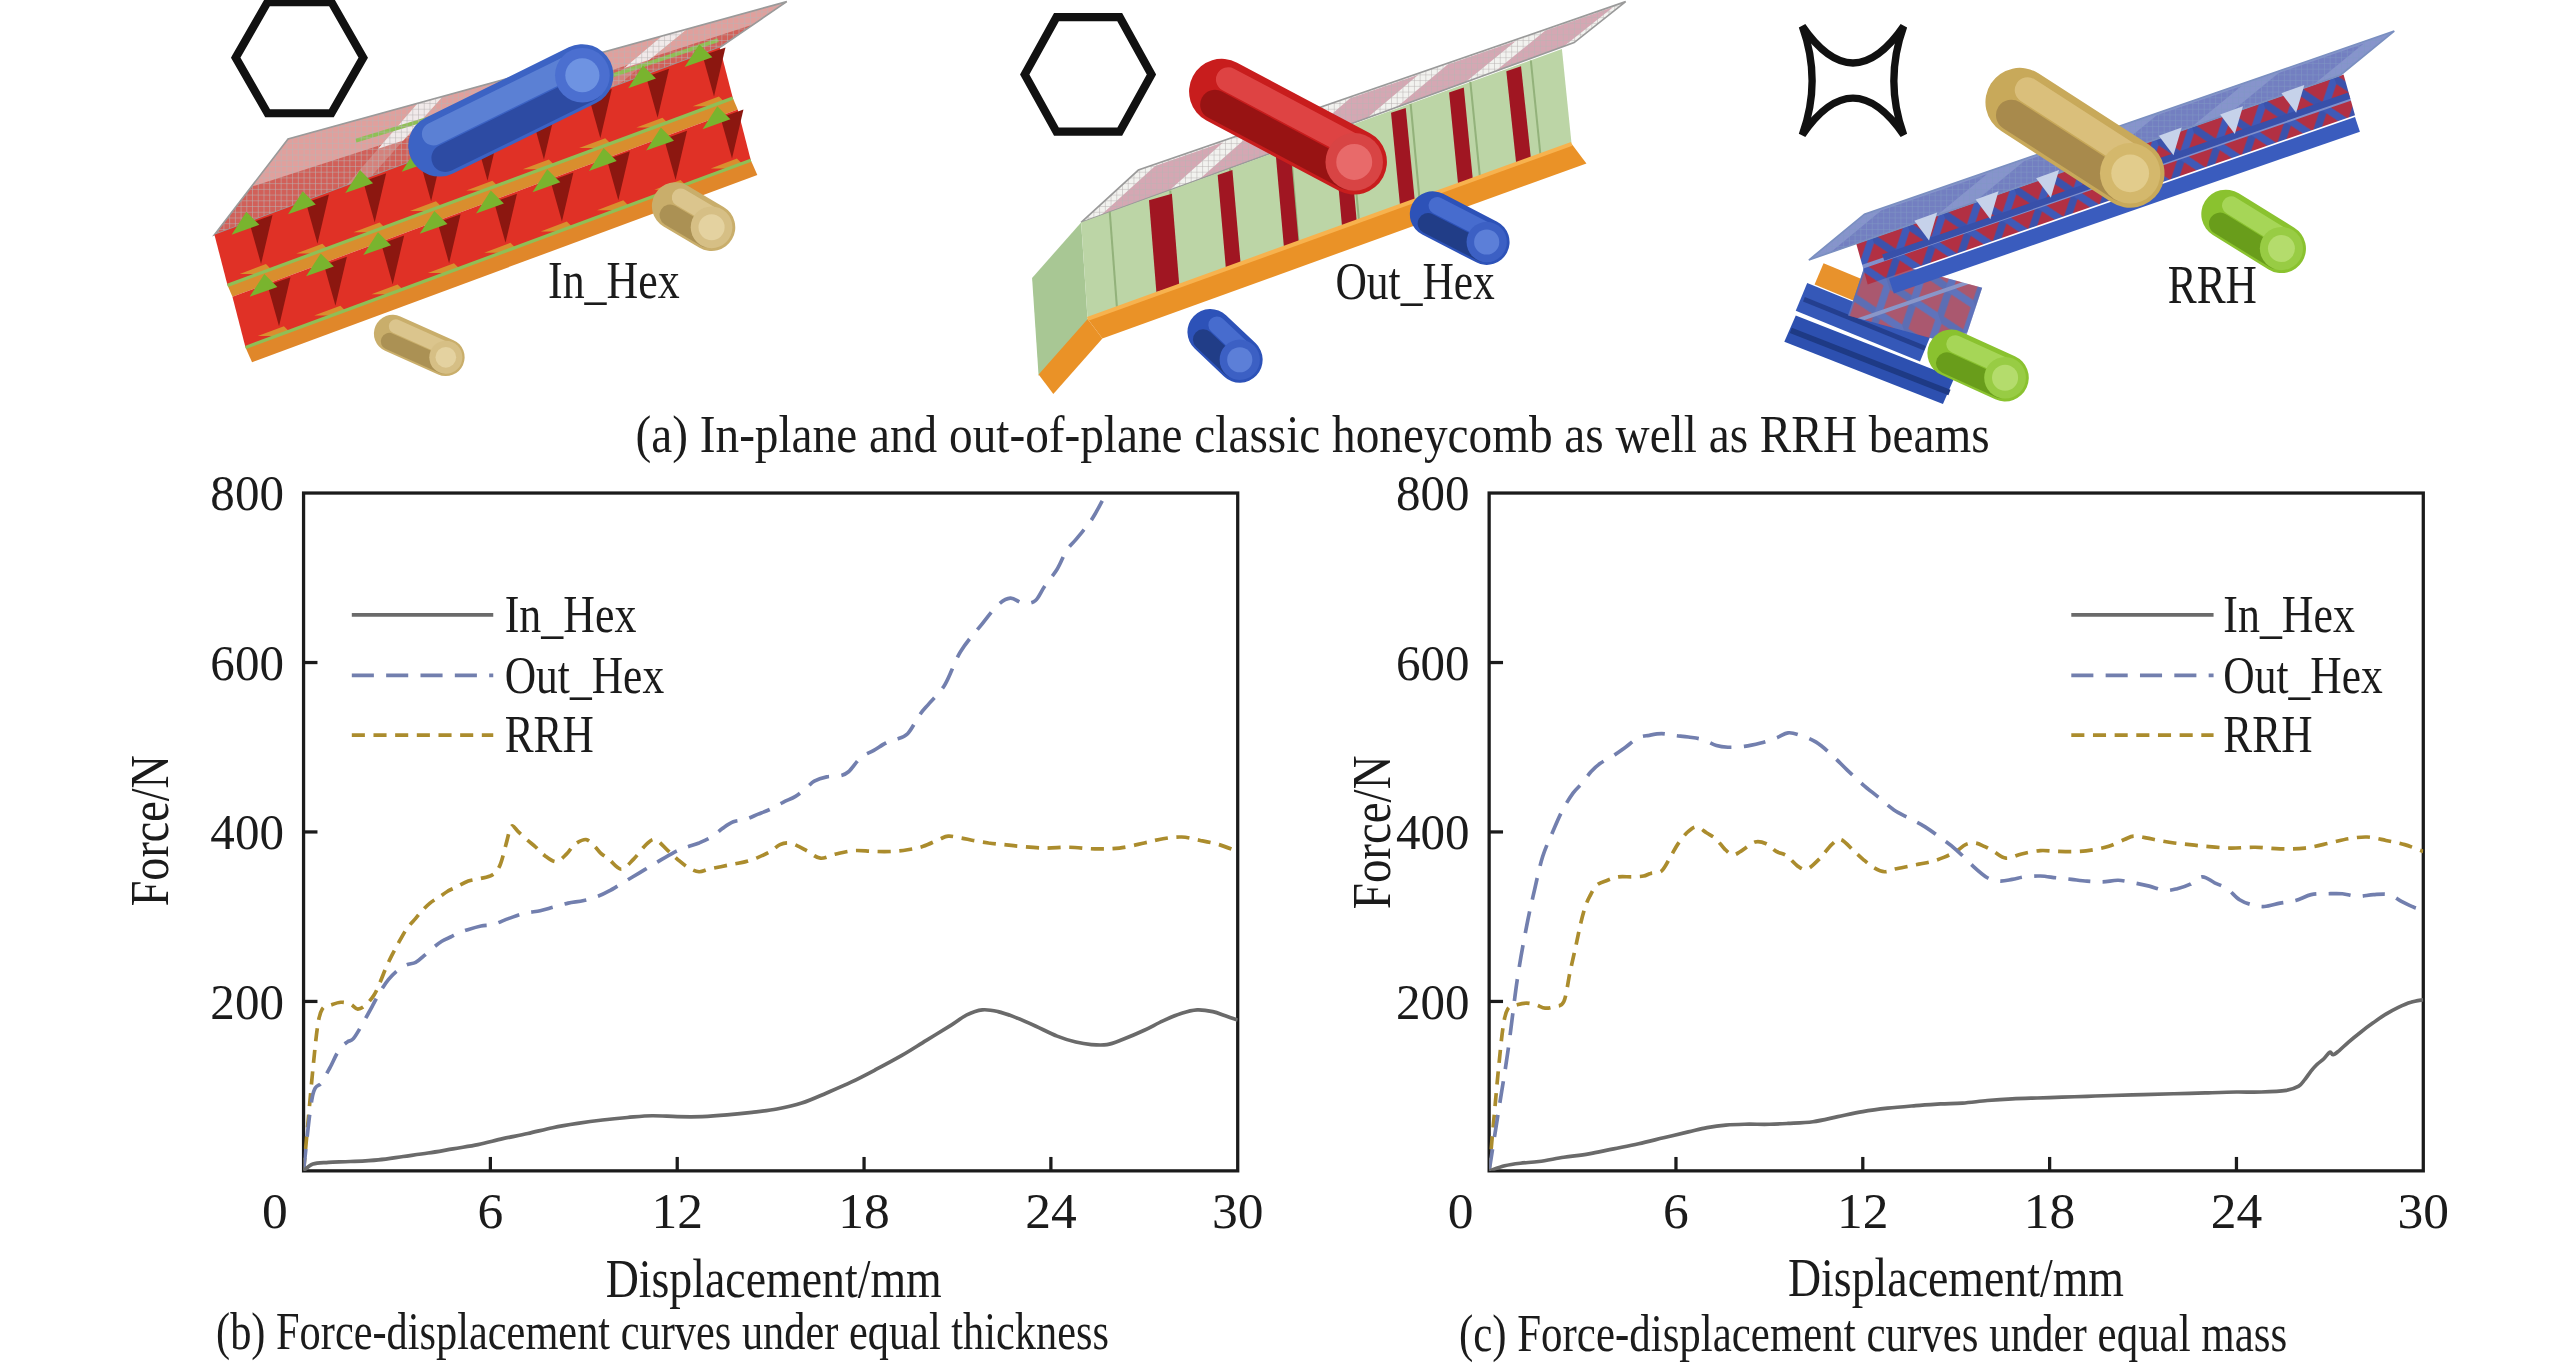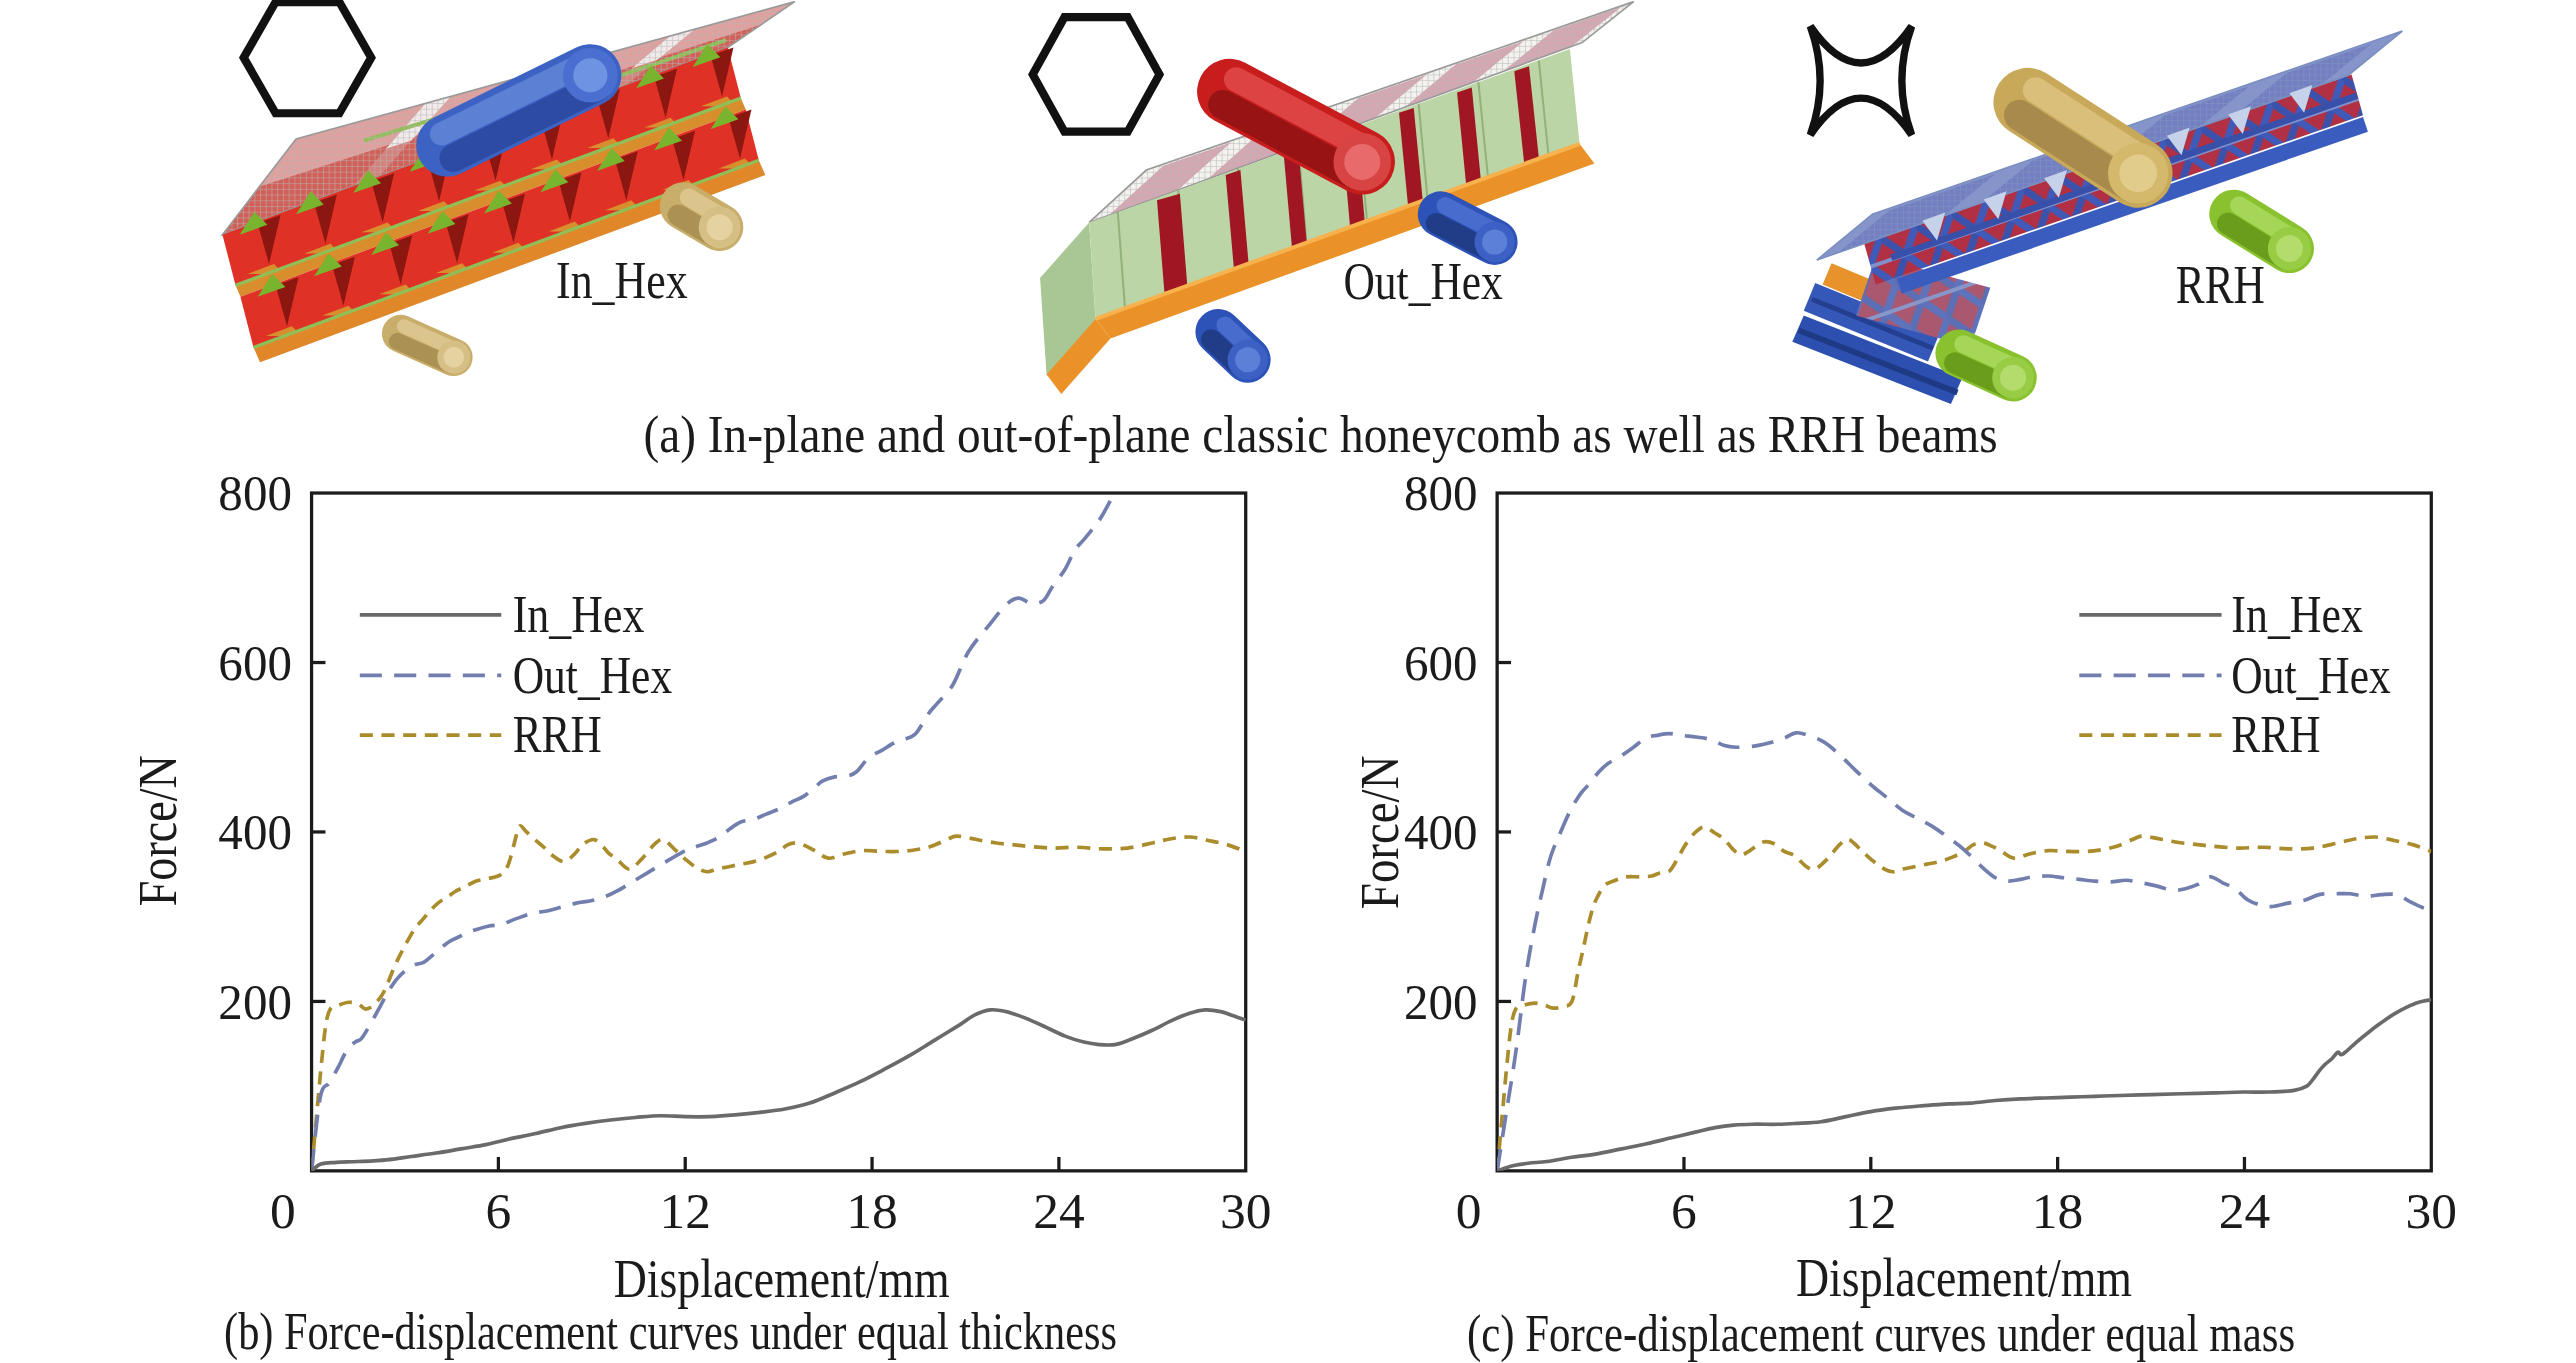--- a/index.html
+++ b/index.html
@@ -1,18 +1,18 @@
 <!DOCTYPE html>
 <html style="font-size:13px"><head><meta charset="utf-8">
 <style>
 html,body{margin:0;padding:0;background:#fff;}
 *{font-family:"Liberation Serif",serif;}
 </style></head>
 <body>
-<div style="width:2556px;height:1363px;overflow:hidden;background:#fff;padding-left:8px;"><svg width="2576" height="1363" viewBox="0 0 3150 1667" font-family="Liberation Serif, serif">
+<div style="width:2556px;height:1363px;overflow:hidden;background:#fff;"><svg width="2576" height="1363" viewBox="0 0 3150 1667" font-family="Liberation Serif, serif">
 <defs>
 <pattern id="meshg" width="7" height="7" patternUnits="userSpaceOnUse">
   <path d="M0 0H7M0 0V7" stroke="#b9b4b4" stroke-width="1.3" fill="none"></path>
 </pattern>
 <pattern id="meshb" width="7" height="7" patternUnits="userSpaceOnUse">
   <path d="M0 0H7M0 0V7" stroke="#7f97c4" stroke-width="1.3" fill="none"></path>
 </pattern>
 <pattern id="corex" width="46" height="60" patternUnits="userSpaceOnUse" patternTransform="rotate(-19)">
   <rect width="46" height="60" fill="#b23043"></rect>
   <path d="M0 0 L23 30 L0 60" stroke="#3b52ac" stroke-width="9" fill="none"></path>

